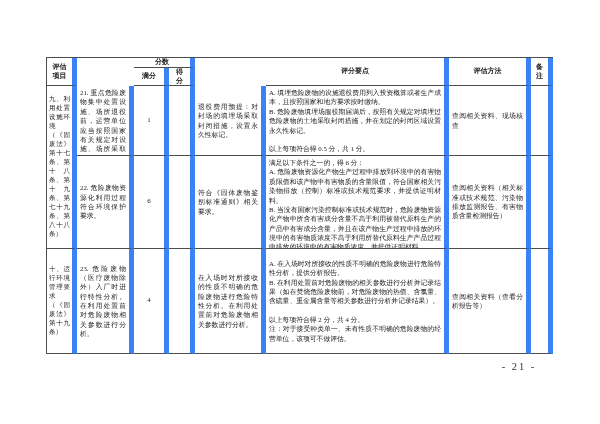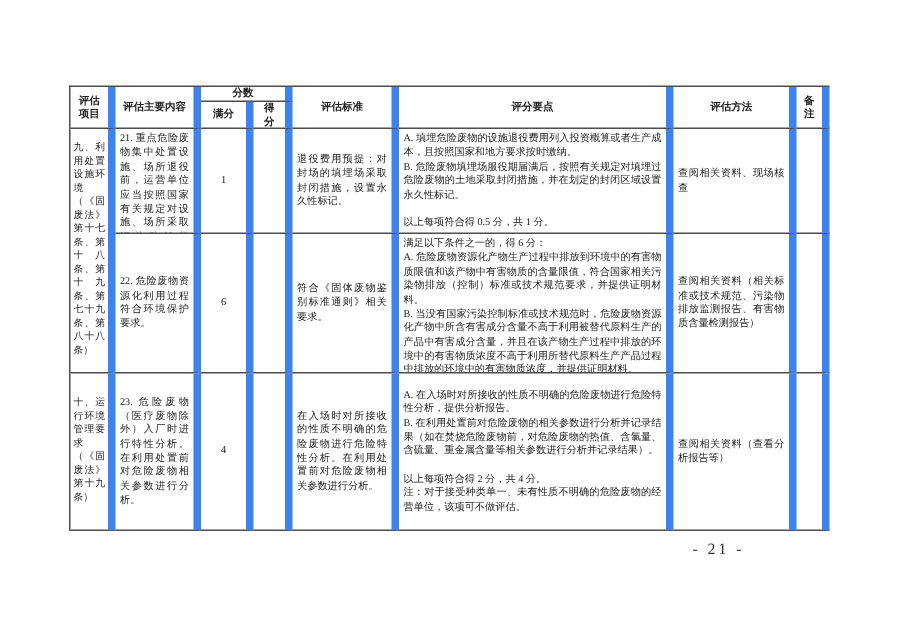--- a/index.html
+++ b/index.html
@@ -27,39 +27,37 @@
     display:flex;align-items:center;justify-content:center;
     text-align:center;text-align-last:center;padding:0;
   }
   .cv{display:flex;align-items:center;}          
   .cc{display:flex;align-items:center;justify-content:center;
       text-align:center;text-align-last:center;font-size:7px;}
   .top{padding-top:2px;}
   .proj{font-size:6.5px;padding:2px 2px;}
   .pts{padding:2px 3px;}
   .page-num{
-    position:absolute;left:449px;top:361px;width:60px;
+    position:absolute;left:489px;top:361px;width:60px;
     text-align:center;font-size:10.5px;letter-spacing:2px;color:#333333;
   }
 </style>
 </head>
 <body>
 
 <div class="page">
 
   <div class="doc-table">
 
     <div class="c h" style="grid-column:1;grid-row:1/3">评估
 项目</div>
-    <div class="c h" style="grid-column:2;grid-row:1/3">评估主要内容</div>
     <div class="c h" style="grid-column:3/5;grid-row:1">分数</div>
     <div class="c h" style="grid-column:3;grid-row:2">满分</div>
     <div class="c h" style="grid-column:4;grid-row:2">得
 分</div>
-    <div class="c h" style="grid-column:5;grid-row:1/3">评估标准</div>
     <div class="c h" style="grid-column:6;grid-row:1/3">评分要点</div>
     <div class="c h" style="grid-column:7;grid-row:1/3">评估方法</div>
     <div class="c h" style="grid-column:8;grid-row:1/3">备
 注</div>
 
     <div class="c cv proj" style="grid-column:1;grid-row:3/5">九、利用处置设施环境（《固废法》第十七条、第十八条、第十九条、第七十九条、第八十八条）</div>
 
     <div class="c top" style="grid-column:2;grid-row:3">21. 重点危险废物集中处置设施、场所退役前，运营单位应当按照国家有关规定对设施、场所采取污染防治措施。</div>
     <div class="c cc" style="grid-column:3;grid-row:3">1</div>
     <div class="c cc" style="grid-column:4;grid-row:3"></div>

